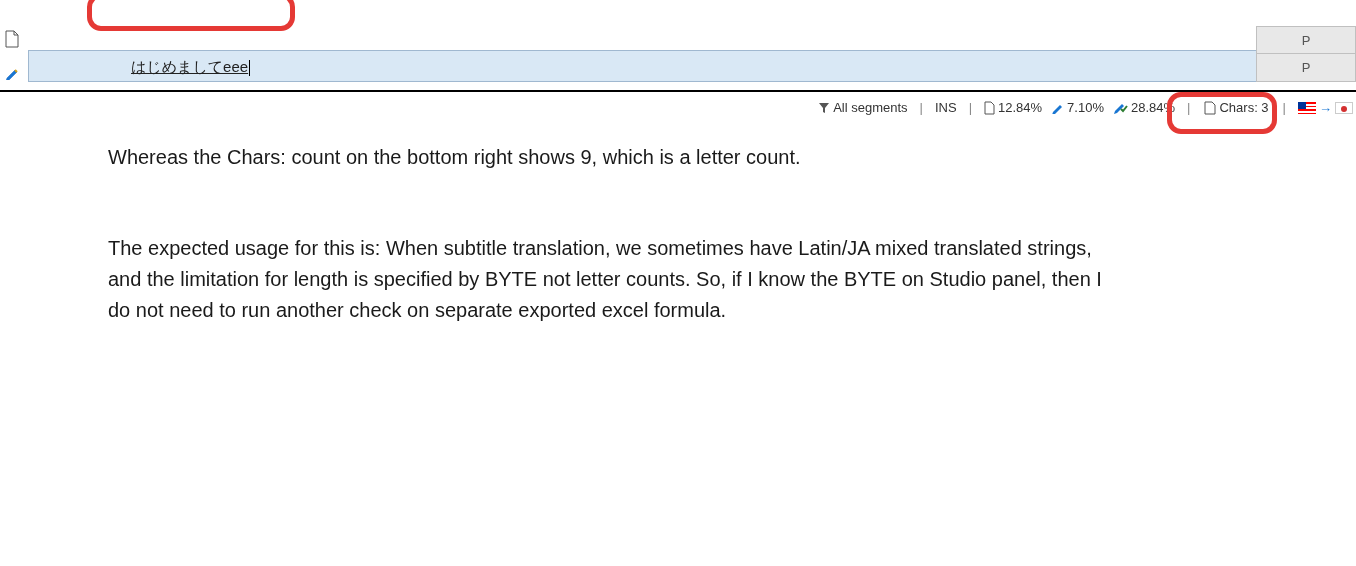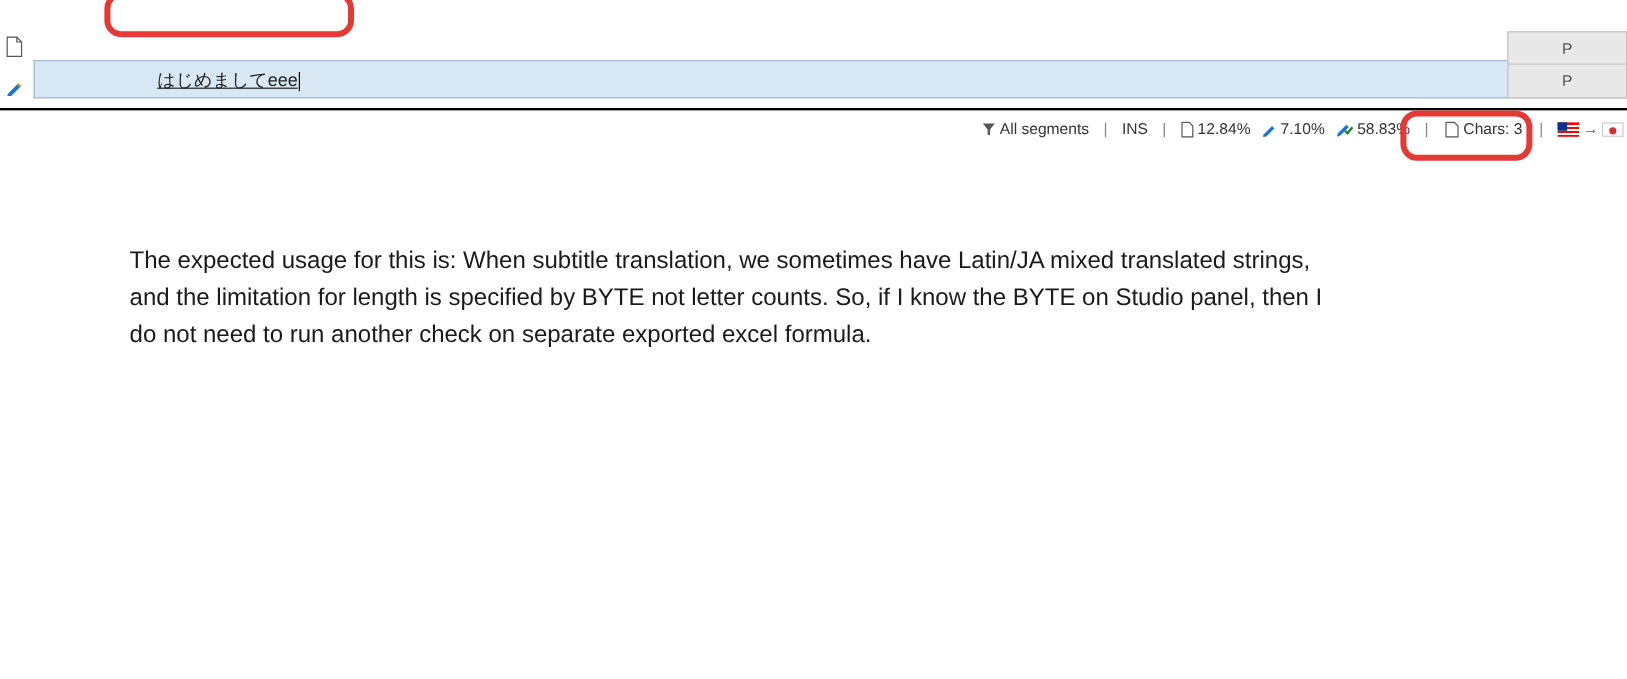--- a/index.html
+++ b/index.html
@@ -258,36 +258,37 @@
     <svg class="small-pencil" viewBox="0 0 12 12">
       <path d="M1 10 l7-7 2 2 -7 7 -3 1 z" fill="#1976d2"></path>
     </svg>
     <span>7.10%</span>
   </div>
   <div class="stat-item">
     <svg class="green-check-pencil" viewBox="0 0 14 14">
       <path d="M1 10 l7-7 2 2 -7 7 -3 1 z" fill="#1976d2"></path>
       <path d="M7 8 l2 2 4-5" stroke="#2e7d32" stroke-width="2" fill="none"></path>
     </svg>
-    <span>58.83%</span>
+    <span>28.84%</span>
   </div>
   <span class="divider">|</span>
   <div class="stat-item chars-box">
     <svg class="doc-icon2" viewBox="0 0 12 14">
       <path d="M1 1 h7 l3 3 v9 h-10 z" fill="#fff" stroke="#555" stroke-width="1"></path>
     </svg>
     <span>Chars: 3</span>
   </div>
   <span class="divider">|</span>
   <div class="stat-item">
     <span class="flag-us"></span>
     <span class="arrow-right">→</span>
     <span class="flag-jp"></span>
   </div>
 </div>
 
 <div class="chars-highlight"></div>
 
 <div class="body-text">
+  <p>Whereas the Chars: count on the bottom right shows 9, which is a letter count.</p>
   <div class="gap"></div>
   <div class="gap"></div>
   <p>The expected usage for this is: When subtitle translation, we sometimes have Latin/JA mixed translated strings, and the limitation for length is specified by BYTE not letter counts. So, if I know the BYTE on Studio panel, then I do not need to run another check on separate exported excel formula.</p>
 </div>
 
 </body></html>

